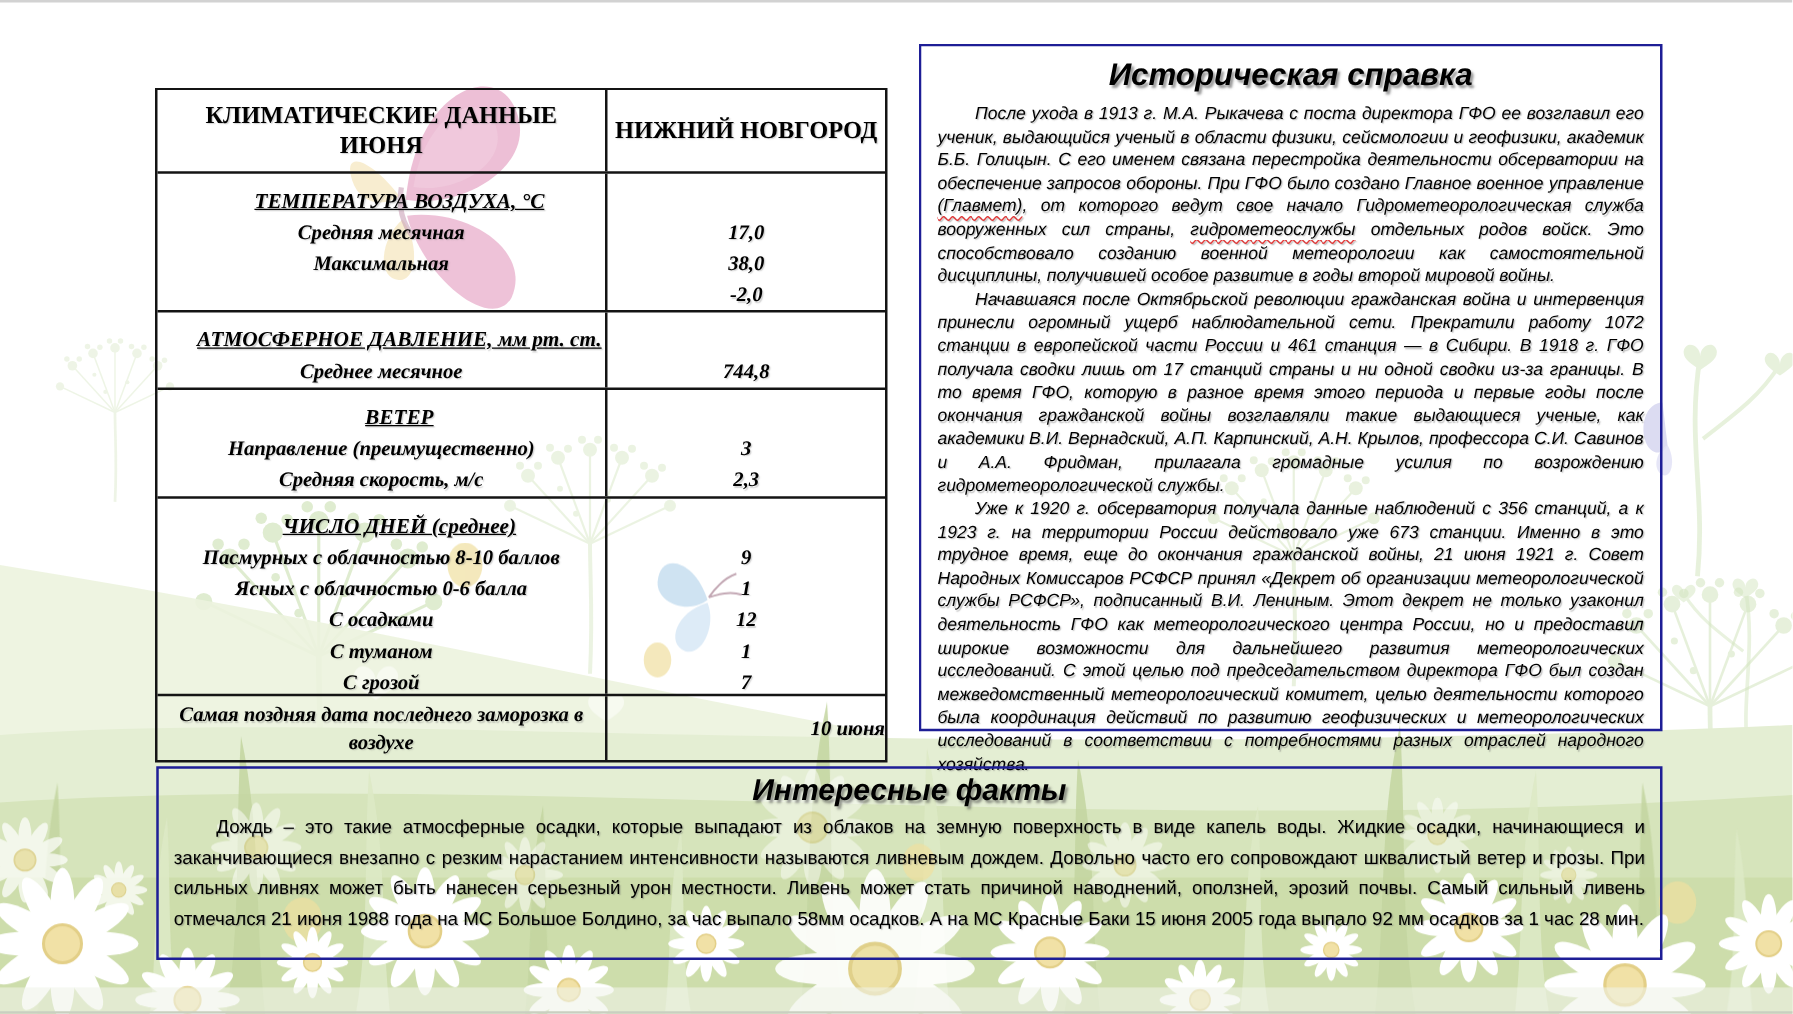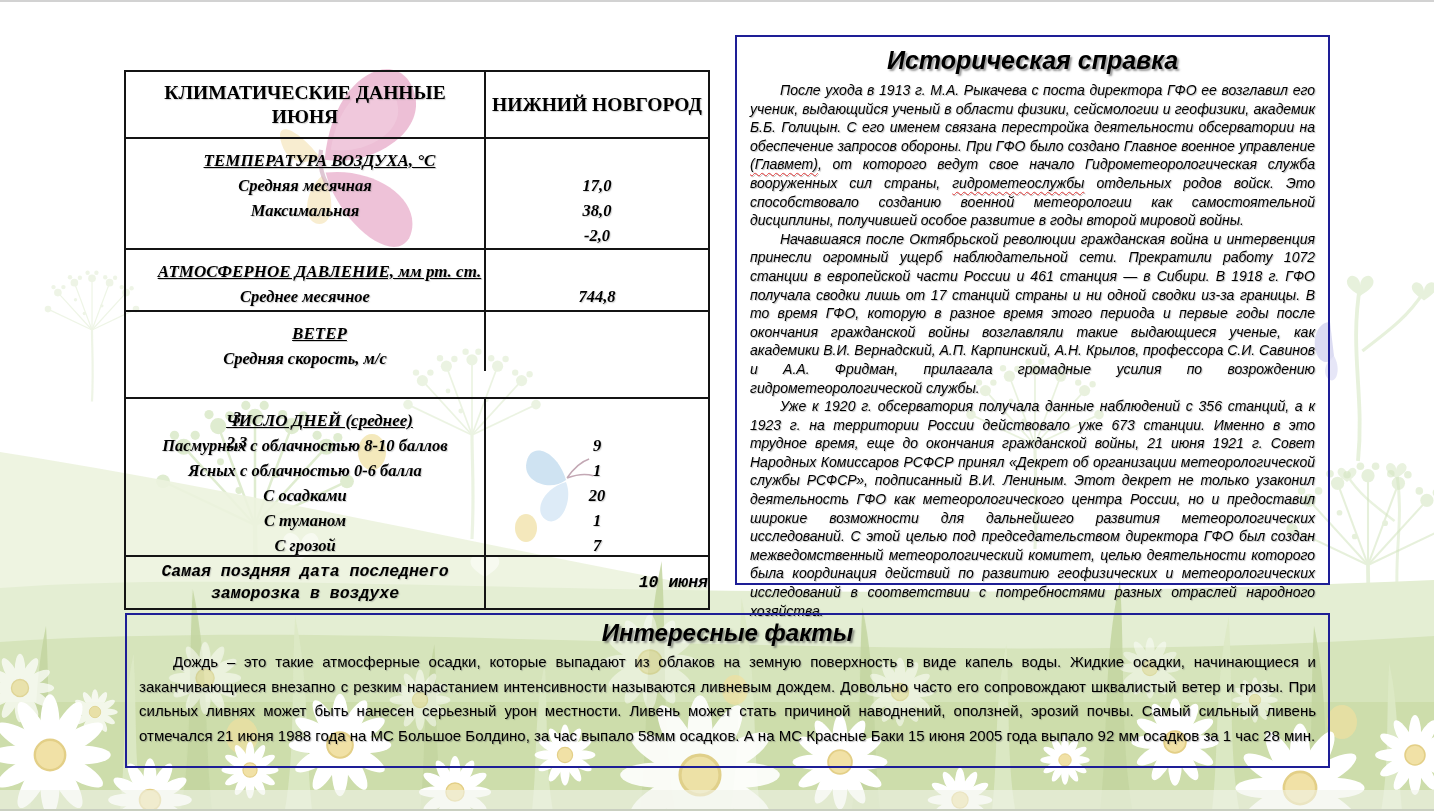--- a/index.html
+++ b/index.html
@@ -19,42 +19,42 @@
   .climate-table {
     position: absolute; left: 124px; top: 38px;
     width: 586px; height: 540px;
     border: 2px solid #141414;
     z-index: 2;
     background: transparent;
     text-shadow: 1px 1px 1px rgba(120,120,120,0.35);
     margin-top: 32px;
   }
   .t-row { display: flex; border-bottom: 2px solid #141414; }
-  .t-row:last-child { border-bottom: none; font-family: Liberation Mono, monospace; }
+  .t-row:last-child { border-bottom: none; }
   .t-left  { width: 360px; border-right: 2px solid #141414; text-align: center; }
   .t-right { width: 222px; text-align: center; }
   .t-header { height: 67px; }
   .t-header .t-left, .t-header .t-right {
     display: flex; align-items: center; justify-content: center;
   }
   .t-htitle { font-weight: bold; font-size: 19.5px; line-height: 24px; max-width: 300px; }
   .t-hcity  { font-weight: bold; font-size: 19.5px; }
   .t-section .t-left, .t-section .t-right, .t-footer .t-left, .t-footer .t-right { padding-top: 9px; }
   .t-title {
     font-weight: bold; font-style: italic; font-size: 17px; line-height: 25px;
     text-decoration: underline;
     padding-left: 29px;
   }
   .t-label, .t-value {
     font-weight: bold; font-style: italic; font-size: 16.5px; line-height: 25px;
   }
   .t-spacer { height: 25px; }
   .sec-temp   { height: 111px; }
   .sec-press  { height: 62px;  }
-  .sec-wind   { height: 87px; flex-direction: column;  }
+  .sec-wind   { height: 87px;  }
   .sec-days   { height: 158px; }
   .t-footer   { height: 51px;  }
   .t-footer .t-left  { display:flex; align-items:center; justify-content:center; padding: 0 14px; }
   .t-footer .t-right { display:flex; align-items:center; justify-content:flex-end; padding: 0; }
   .t-footer .t-label { line-height: 22px; }
   
   .history-box {
     position: absolute; left: 735px; top: 35px;
     width: 595px; height: 550px;
     border: 2px solid #1e1e96;
@@ -295,20 +295,21 @@
     </div>
     <div class="t-right">
       <div class="t-spacer"></div>
       <div class="t-value">744,8</div>
     </div>
   </div>
 
   <div class="t-row t-section sec-wind">
     <div class="t-left">
       <div class="t-title">ВЕТЕР</div>
+      <div class="t-label">Направление (преимущественно)</div>
       <div class="t-label">Средняя скорость, м/с</div>
     </div>
     <div class="t-right">
       <div class="t-spacer"></div>
       <div class="t-value">З</div>
       <div class="t-value">2,3</div>
     </div>
   </div>
 
   <div class="t-row t-section sec-days">
@@ -317,21 +318,21 @@
       <div class="t-label">Пасмурных с облачностью 8-10 баллов</div>
       <div class="t-label">Ясных с облачностью 0-6 балла</div>
       <div class="t-label">С осадками</div>
       <div class="t-label">С туманом</div>
       <div class="t-label">С грозой</div>
     </div>
     <div class="t-right">
       <div class="t-spacer"></div>
       <div class="t-value">9</div>
       <div class="t-value">1</div>
-      <div class="t-value">20</div>
+      <div class="t-value">12</div>
       <div class="t-value">1</div>
       <div class="t-value">7</div>
     </div>
   </div>
 
   <div class="t-row t-footer">
     <div class="t-left">
       <div class="t-label">Самая поздняя дата последнего заморозка в воздухе</div>
     </div>
     <div class="t-right">

